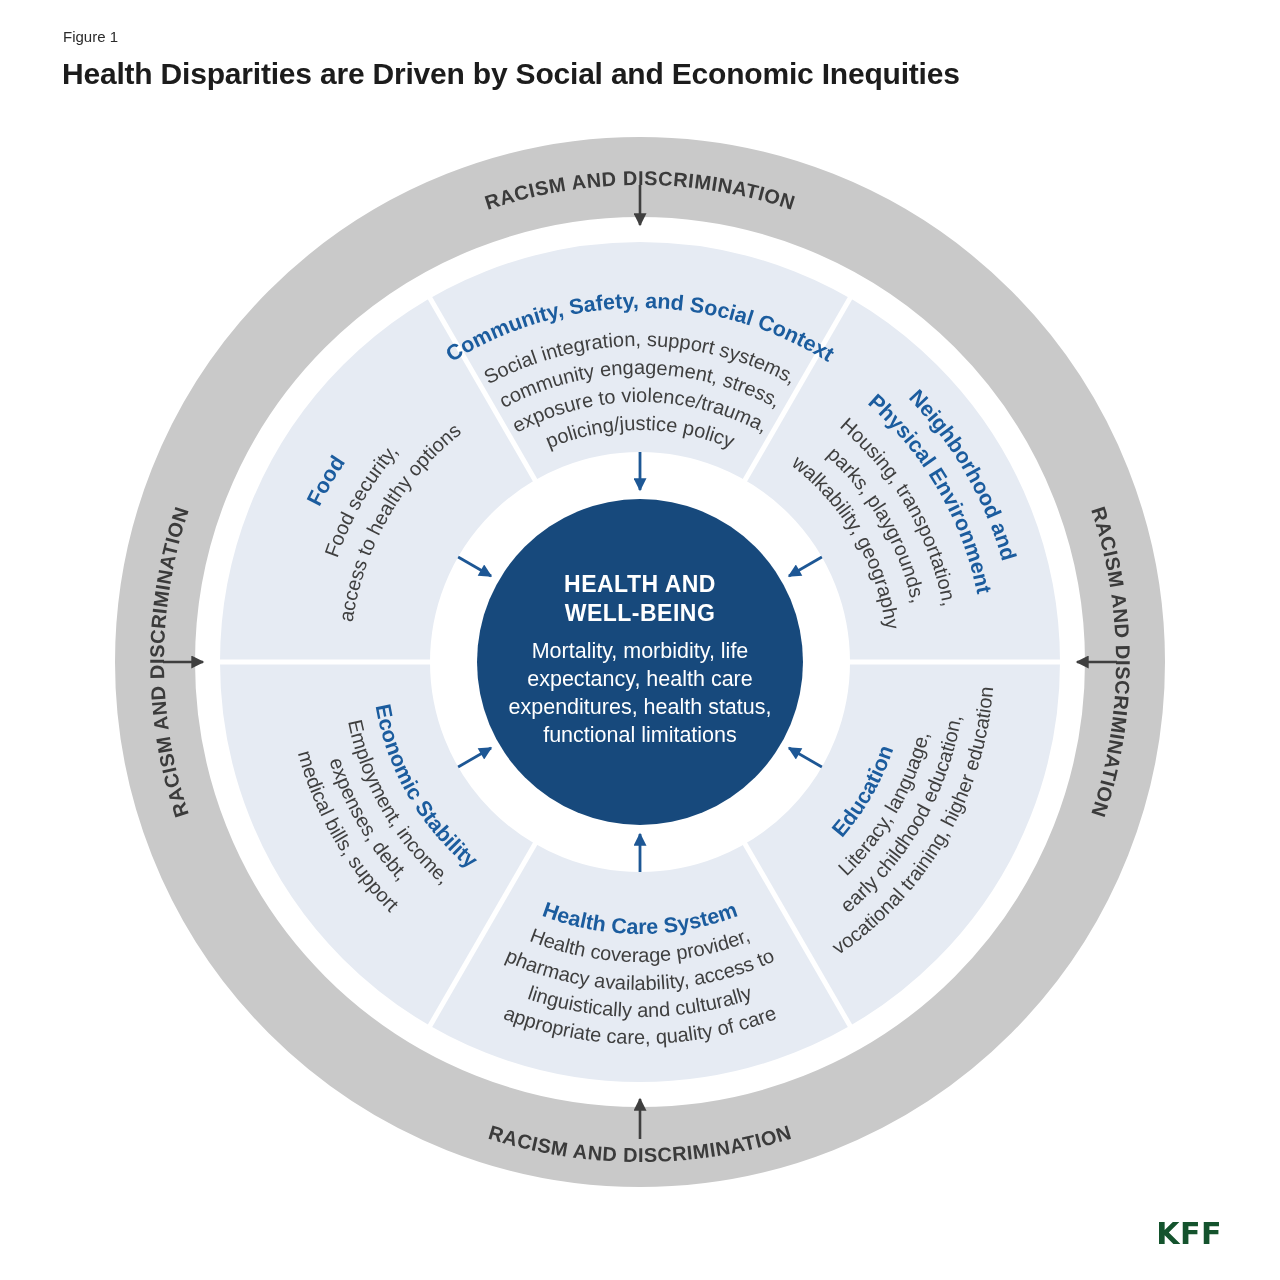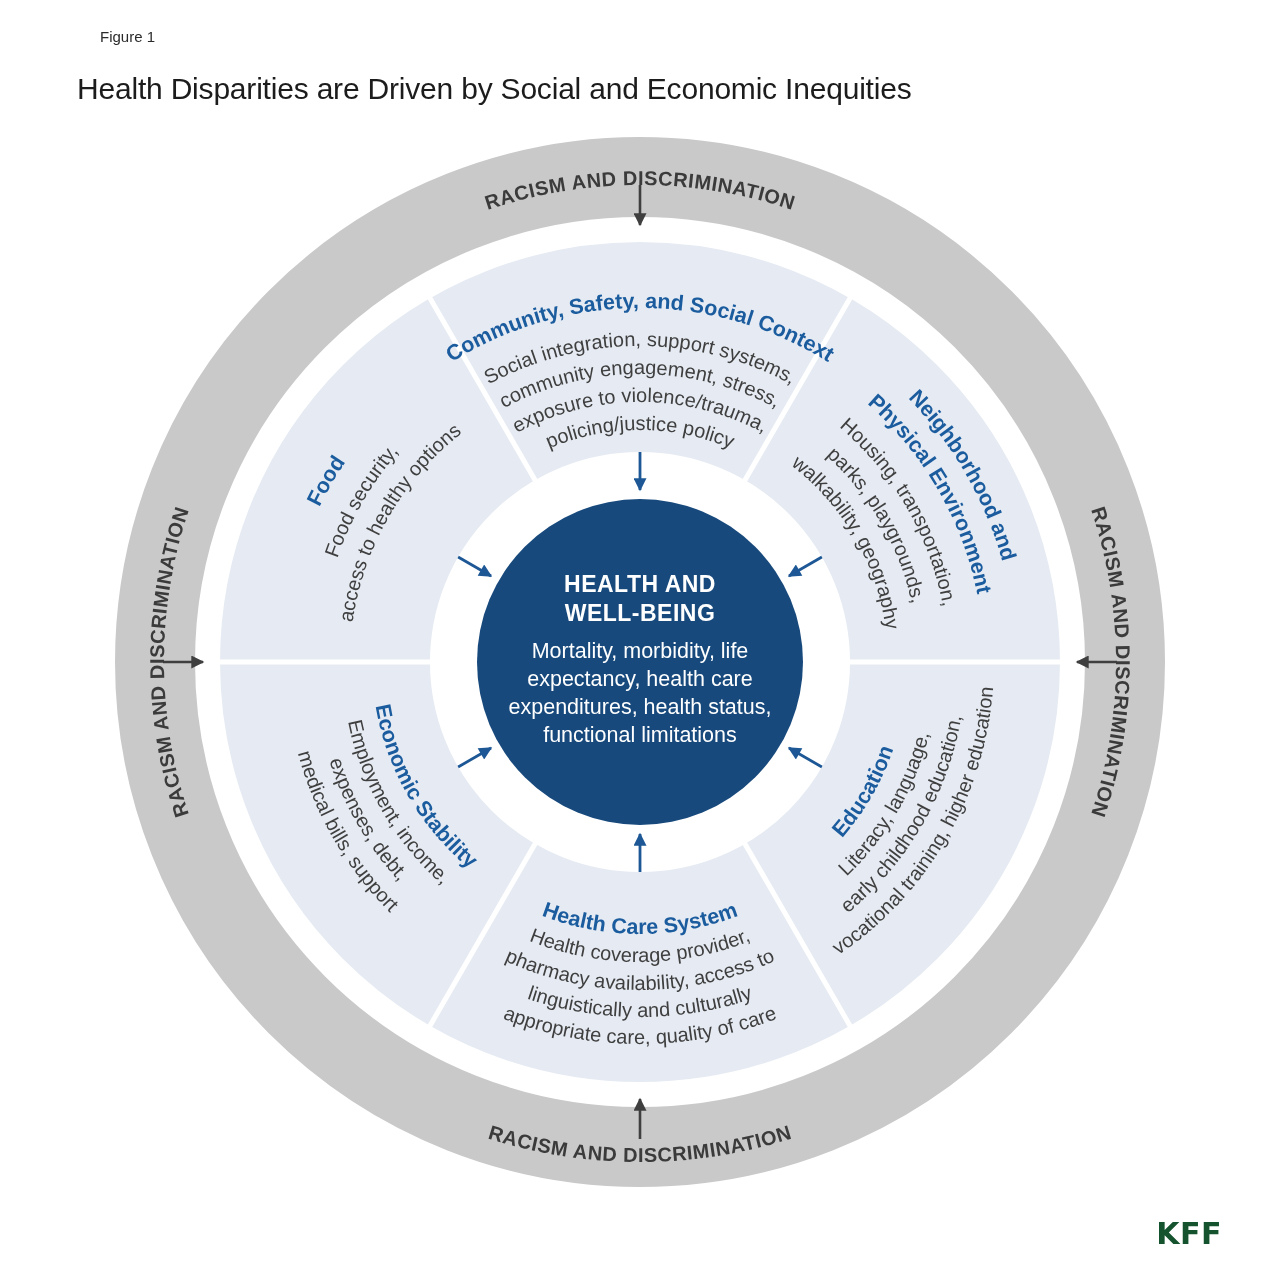--- a/index.html
+++ b/index.html
@@ -1,19 +1,19 @@
 <!DOCTYPE html>
 <html><head>
 <meta charset="utf-8">
 <style>
   html,body{margin:0;padding:0;background:#ffffff;}
   body{width:1280px;height:1280px;position:relative;overflow:hidden;
        font-family:"Liberation Sans",sans-serif;}
-  .figure-label{position:absolute;left:63px;top:28px;font-size:15px;color:#2b2b2b;margin-left:37px;}
-  .title{position:absolute;left:62px;top:57px;margin:15px;font-size:30px;font-weight:400;
+  .figure-label{position:absolute;left:63px;top:28px;font-size:15px;color:#2b2b2b;}
+  .title{position:absolute;left:62px;top:57px;margin:0;font-size:30px;font-weight:700;
          color:#1c1c1c;letter-spacing:-0.2px;white-space:nowrap;}
   .kff{position:absolute;right:58px;top:1216px;font-family:"DejaVu Sans",sans-serif;
        font-size:30px;font-weight:800;color:#14532d;letter-spacing:0.5px;}
   #diagram{position:absolute;left:0;top:0;}
   .whead{font:700 21.5px "Liberation Sans",sans-serif;}
   .wbody{font:400 20px "Liberation Sans",sans-serif;}
   .ringlabel{font:700 20px "Liberation Sans",sans-serif;letter-spacing:0.5px;}
   .chead{font:700 23px "Liberation Sans",sans-serif;letter-spacing:0.5px;}
   .cbody{font:400 21.5px "Liberation Sans",sans-serif;}
 </style>

